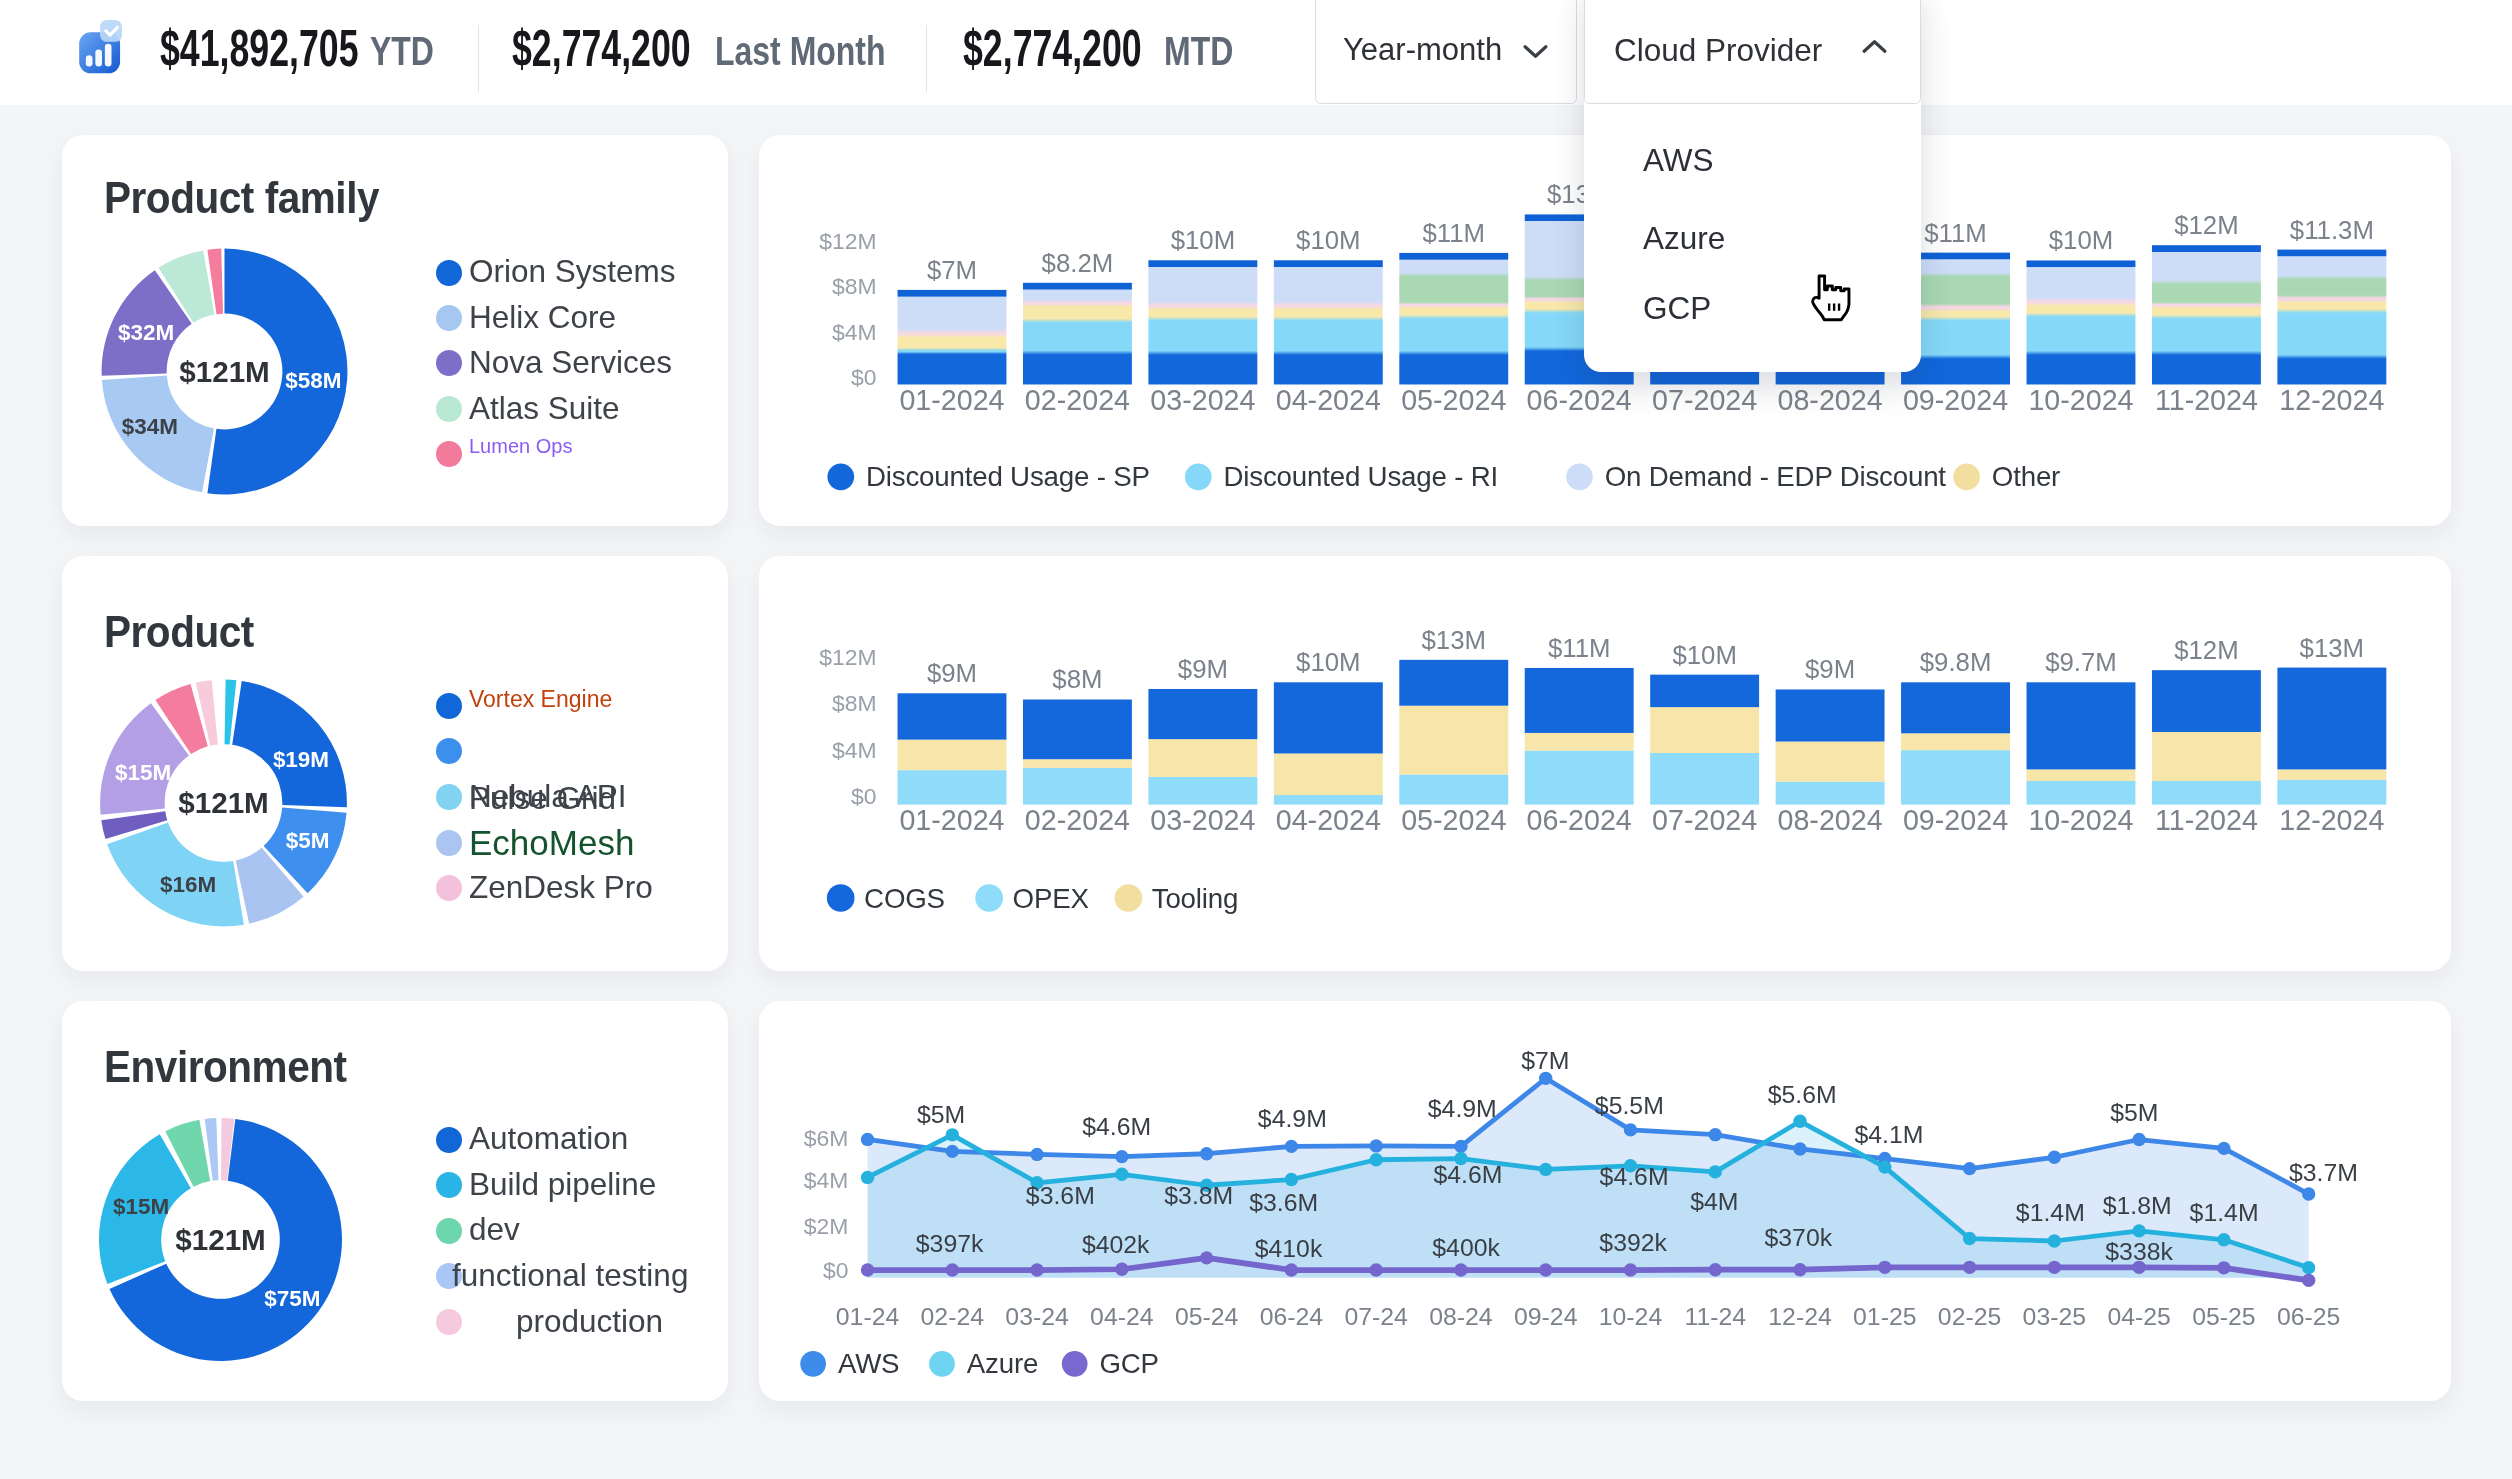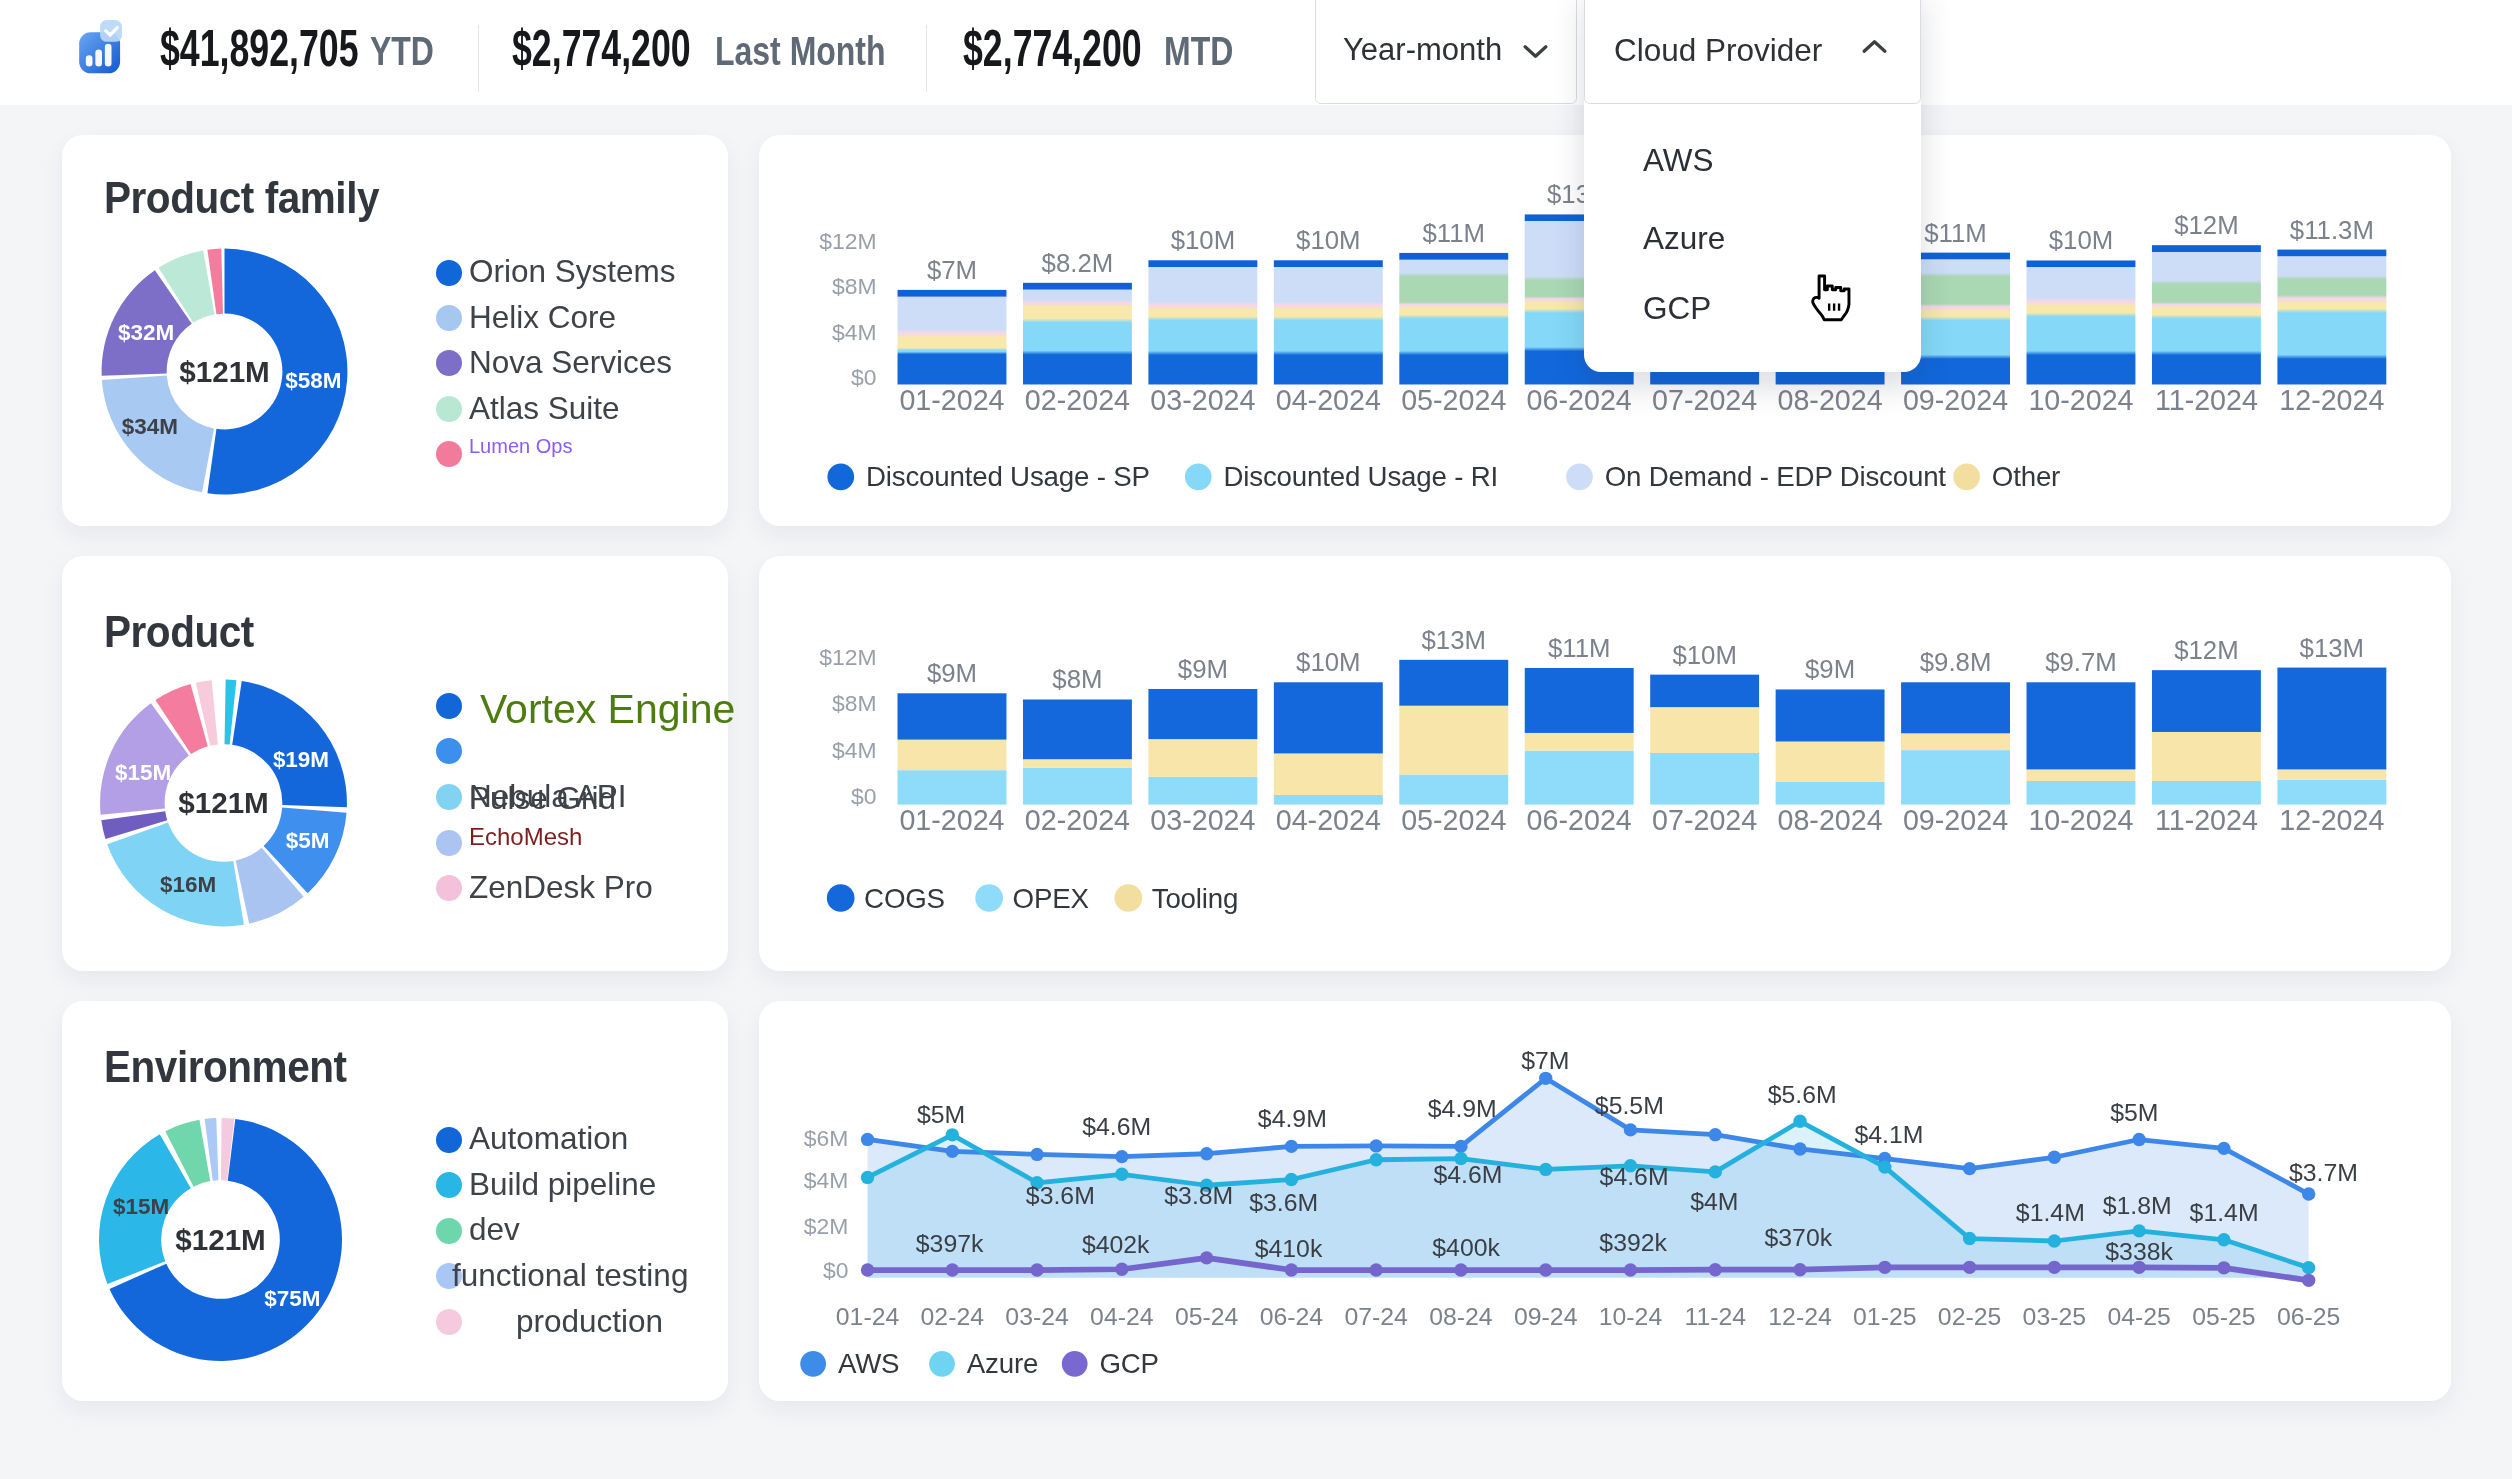--- a/index.html
+++ b/index.html
@@ -84,27 +84,27 @@
         <path d="M21.59,162.86 A129,129 0 0 1 74.18,46.14 L113.85,100.75 A61.5,61.5 0 0 0 88.78,156.39 Z" fill="#B29FE5"></path>
         <path d="M78.80,42.93 A129,129 0 0 1 115.53,26.19 L133.56,91.24 A61.5,61.5 0 0 0 116.06,99.22 Z" fill="#F47C9E"></path>
         <path d="M120.98,24.81 A129,129 0 0 1 137.64,22.09 L144.11,89.28 A61.5,61.5 0 0 0 136.17,90.58 Z" fill="#F7CBDC"></path>
         <text x="231" y="105" fill="#fff" font-size="23.5" font-weight="700" text-anchor="middle" dominant-baseline="central">$19M</text>
         <text x="238" y="190" fill="#fff" font-size="23.5" font-weight="700" text-anchor="middle" dominant-baseline="central">$5M</text>
         <text x="113" y="236" fill="#3c4147" font-size="23.5" font-weight="700" text-anchor="middle" dominant-baseline="central">$16M</text>
         <text x="66" y="119" fill="#fff" font-size="23.5" font-weight="700" text-anchor="middle" dominant-baseline="central">$15M</text>
         <text x="150" y="150.5" fill="#2f3338" font-size="31" font-weight="700" text-anchor="middle" dominant-baseline="central">$121M</text>
 </svg>
 <div style="position:absolute;left:374px;top:137px;width:26px;height:26px;border-radius:50%;background:#1166D8"></div>
-      <div style="position:absolute;left:418px;top:130px;font-size:41px;color:#4d7c0f;white-space:nowrap;">Vortex Engine</div>
+      <div style="position:absolute;left:407px;top:130px;font-size:23px;color:#c2410c;white-space:nowrap;">Vortex Engine</div>
       <div style="position:absolute;left:374px;top:182px;width:26px;height:26px;border-radius:50%;background:#3D8FEE"></div>
       <div style="position:absolute;left:407px;top:176px;font-size:31.5px;color:#3e434a;white-space:nowrap;margin-top:48px;">Pulse Grid</div>
       <div style="position:absolute;left:374px;top:228px;width:26px;height:26px;border-radius:50%;background:#82D3F2"></div>
       <div style="position:absolute;left:407px;top:222px;font-size:31.5px;color:#3e434a;white-space:nowrap;">Nebula API</div>
       <div style="position:absolute;left:374px;top:274px;width:26px;height:26px;border-radius:50%;background:#ABC4F1"></div>
-      <div style="position:absolute;left:407px;top:267px;font-size:24px;color:#7f1d1d;white-space:nowrap;">EchoMesh</div>
+      <div style="position:absolute;left:407px;top:267px;font-size:35px;color:#14532d;white-space:nowrap;">EchoMesh</div>
       <div style="position:absolute;left:374px;top:319px;width:26px;height:26px;border-radius:50%;background:#F3C1DA"></div>
       <div style="position:absolute;left:407px;top:313px;font-size:31.5px;color:#3e434a;white-space:nowrap;">ZenDesk Pro</div>
 </div>
 
 <div style="position:absolute;left:62px;top:1001px;width:666px;height:400px">
 <div class="ctitle" style="top:40px">Environment</div>
 <svg width="287" height="287" viewBox="0 0 300 300" style="position:absolute;left:15.3px;top:95px">
 <path d="M165.48,23.95 A127,127 0 1 1 33.98,201.66 L93.36,175.22 A62,62 0 1 0 157.56,88.46 Z" fill="#1367DA"></path>
         <path d="M31.84,196.55 A127,127 0 0 1 86.50,40.01 L119.00,96.31 A62,62 0 0 0 92.31,172.72 Z" fill="#2BB7E8"></path>
         <path d="M92.34,36.84 A127,127 0 0 1 127.95,24.93 L139.23,88.94 A62,62 0 0 0 121.85,94.76 Z" fill="#70D7AD"></path>

